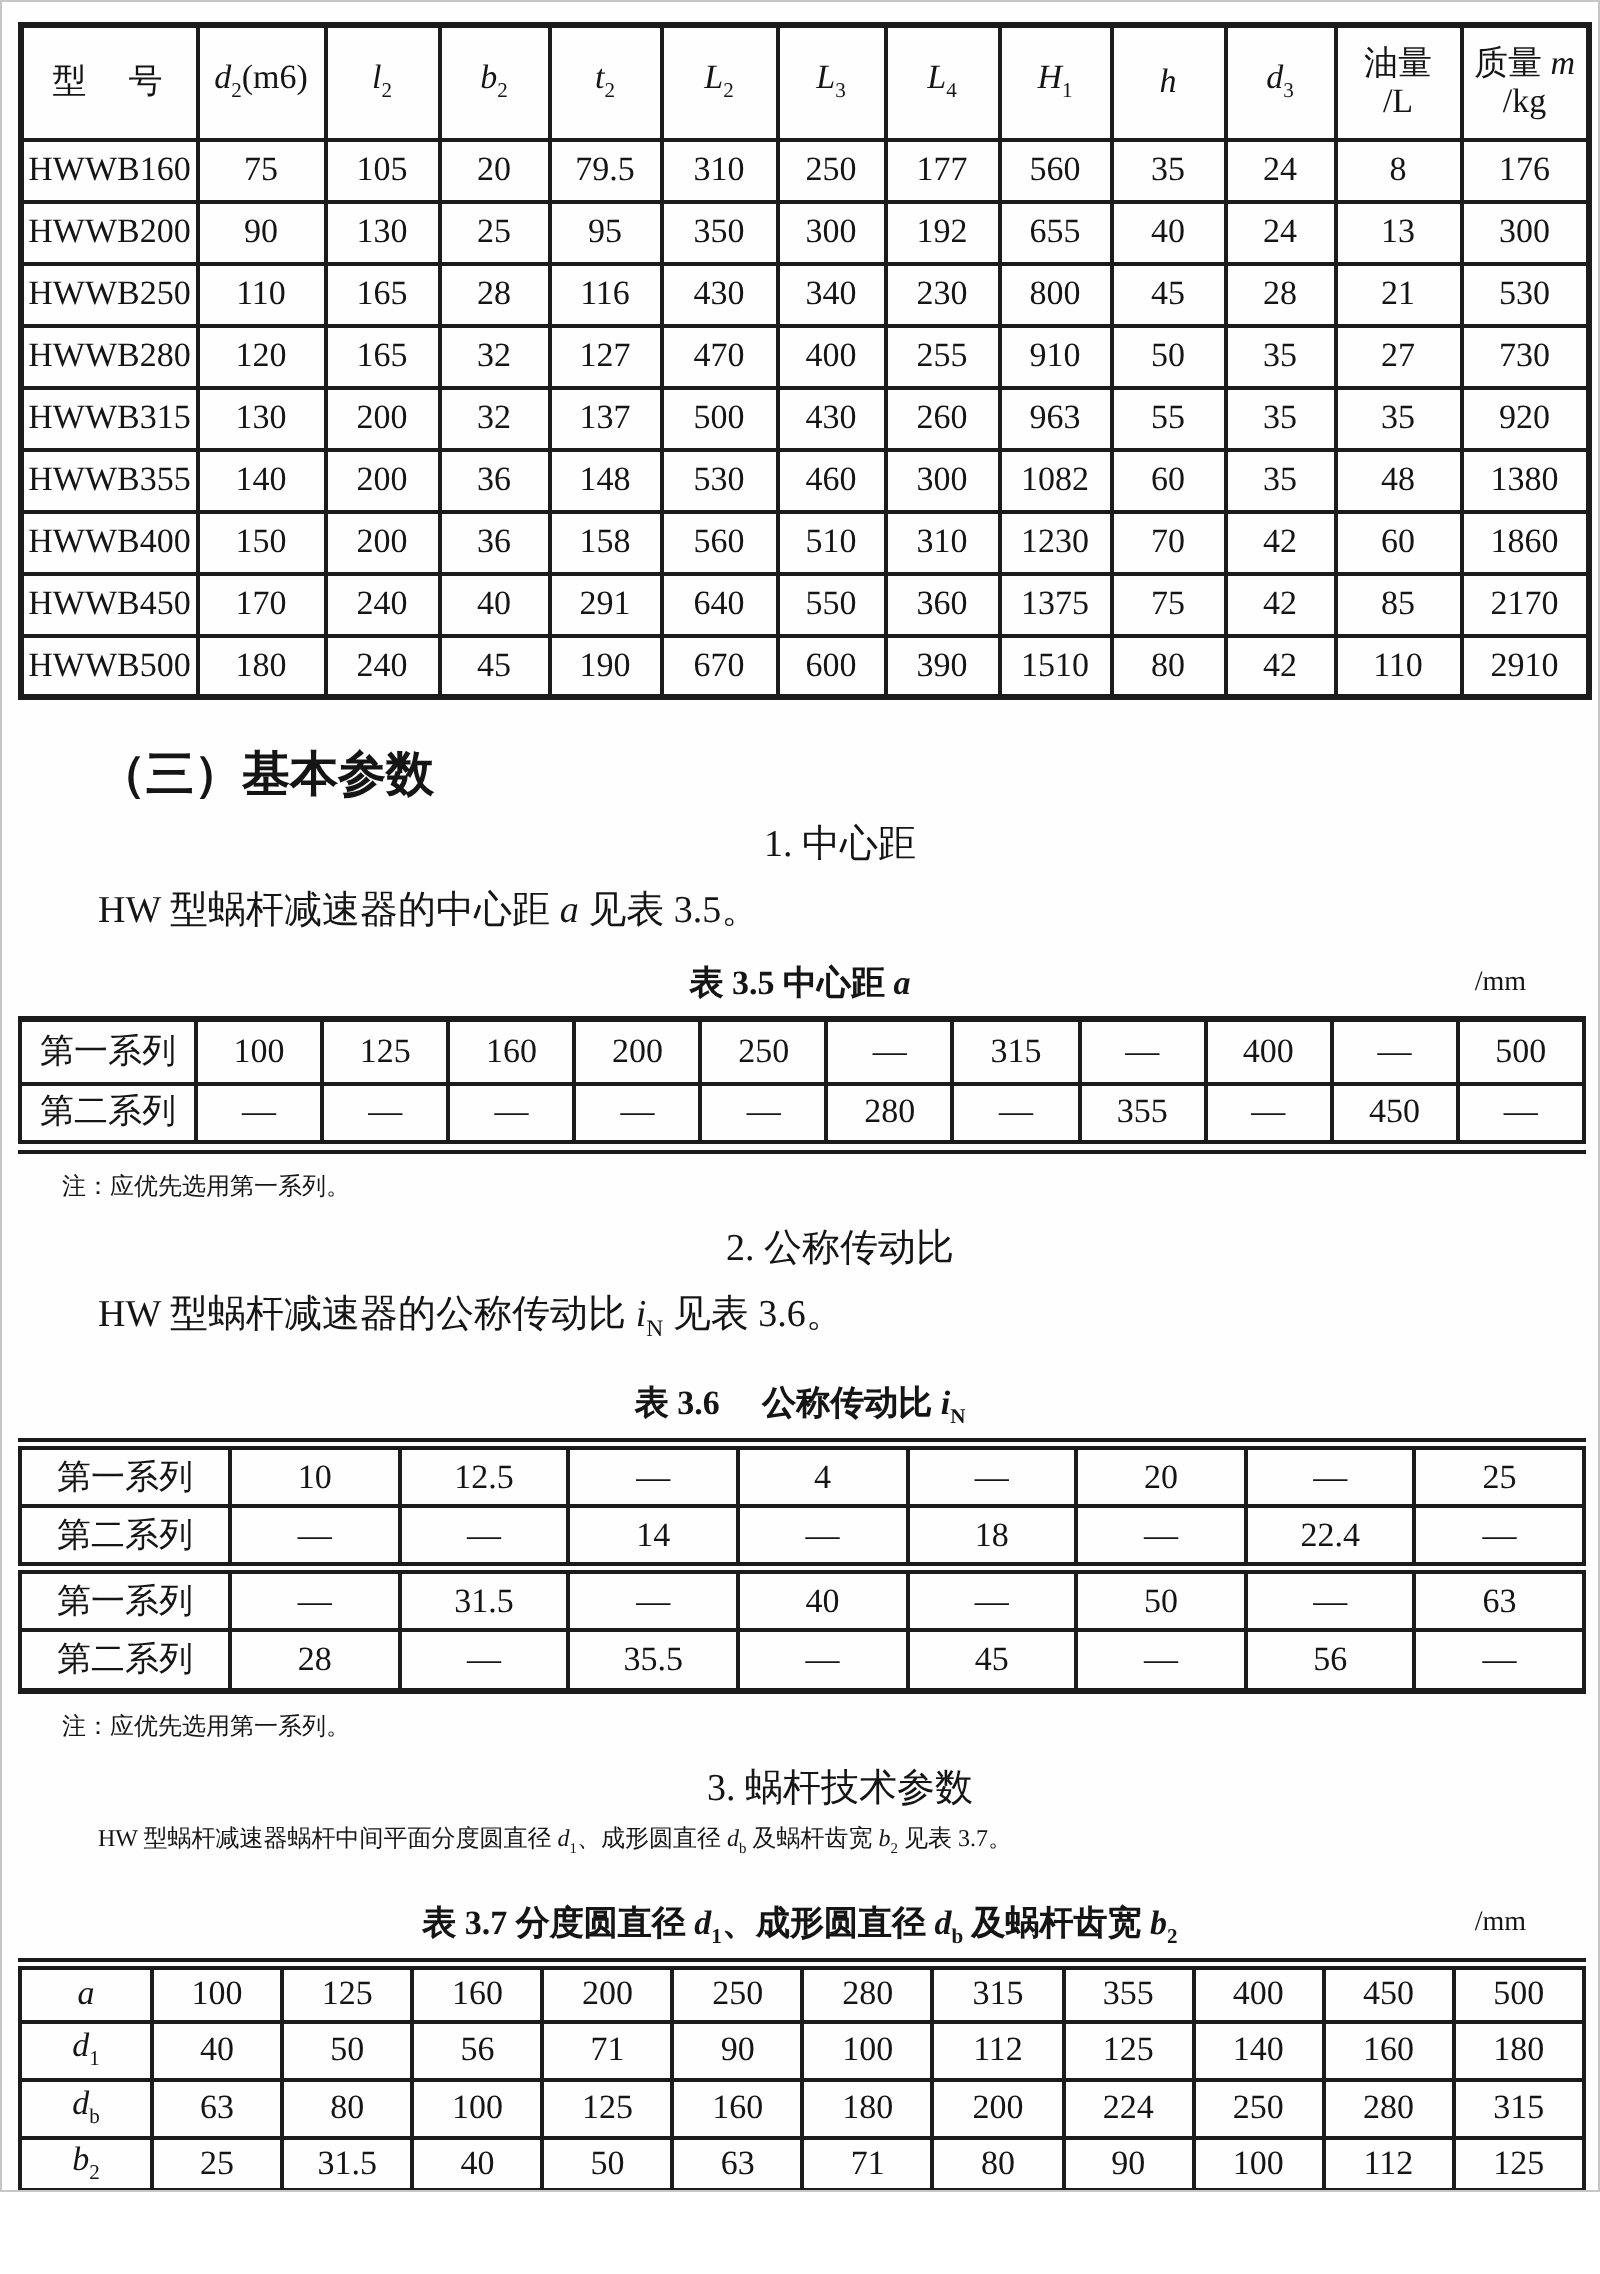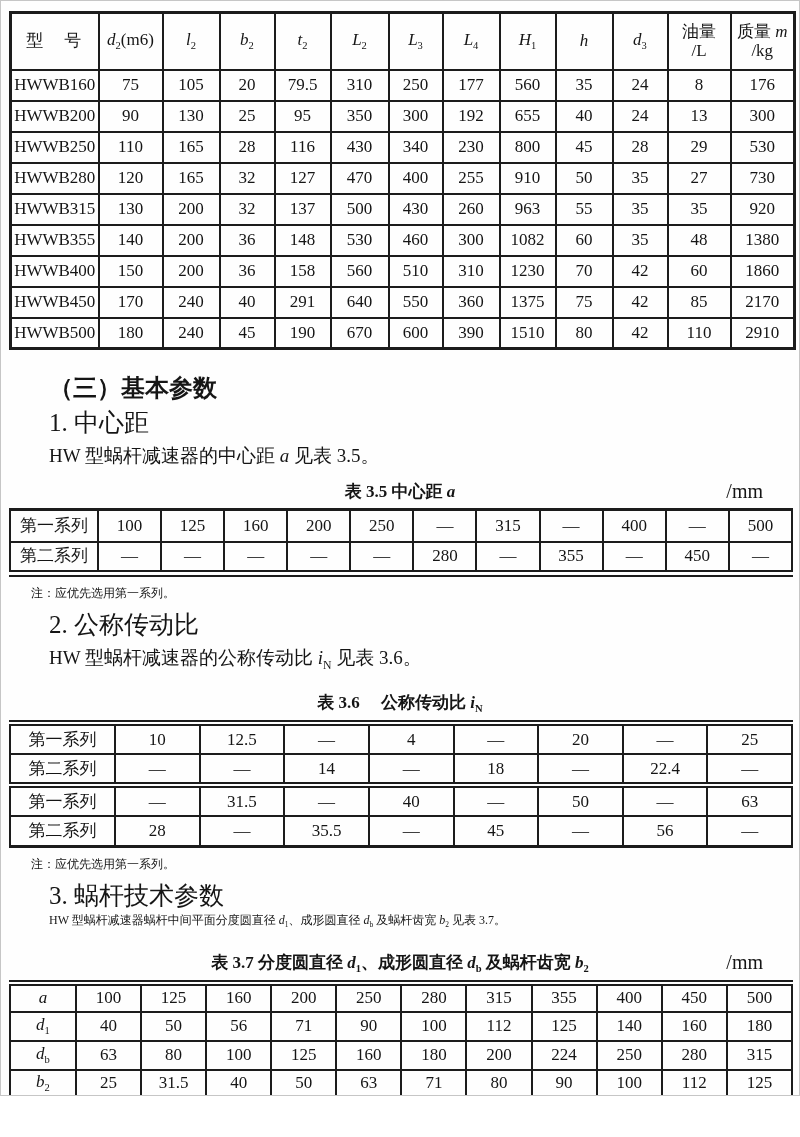--- a/index.html
+++ b/index.html
@@ -42,27 +42,27 @@
   .t35 { border-top:3px solid #1c1c1c; border-bottom:7px double #1c1c1c; }
   .t35 td { height:32px; }
   .t36 { border-top:6px double #1c1c1c; border-bottom:3px solid #1c1c1c; }
   .t36 td { height:31px; }
   .t36 tr.dbl td { border-top:6px double #1c1c1c; }
   .t37 { border-top:6px double #1c1c1c; border-bottom:7px double #1c1c1c; }
   .t37 td { height:29px; }
   .rowlabel { font-size:16.5px; }
   
   .h-sec  { margin:26px 0 0 40px; font-size:24px; line-height:25px; font-weight:bold; }
-  .h-sub  { margin:9px 0 0 40px;  font-size:25px; line-height:25px; }
+  .h-sub  { margin:9px 0 0 40px;  font-size:19px; line-height:25px;text-align:center; }
   .para   { margin:8px 0 0 40px;  font-size:19px; line-height:25px; }
   .para3  { margin:0 0 0 12px;  font-size:12px; line-height:25px; text-indent:28px; }
   .tbl-title { position:relative; margin-top:13px; height:21px; text-align:center;
                font-size:17px; line-height:21px; }
   .tbl-title .bold { font-weight:bold;margin-top:36px; }
-  .tbl-title .unit { position:absolute; right:28px; top:0; font-weight:normal; font-size:20px; }
+  .tbl-title .unit { position:absolute; right:28px; top:0; font-weight:normal; font-size:14px; }
   .mt14 { margin-top:14px; }
   .t-m6 { margin-top:6px; }
   .t-m7 { margin-top:7px; }
   .note { margin:6px 0 0 22px; font-size:12px; line-height:20px; }
 </style>
 </head>
 <body>
 
 <div class="page">
 
@@ -141,21 +141,21 @@
           <td>110</td>
           <td>165</td>
           <td>28</td>
           <td>116</td>
           <td>430</td>
           <td>340</td>
           <td>230</td>
           <td>800</td>
           <td>45</td>
           <td>28</td>
-          <td>29</td>
+          <td>21</td>
           <td>530</td>
         </tr>
         <tr>
           <td>HWWB280</td>
           <td>120</td>
           <td>165</td>
           <td>32</td>
           <td>127</td>
           <td>470</td>
           <td>400</td>

